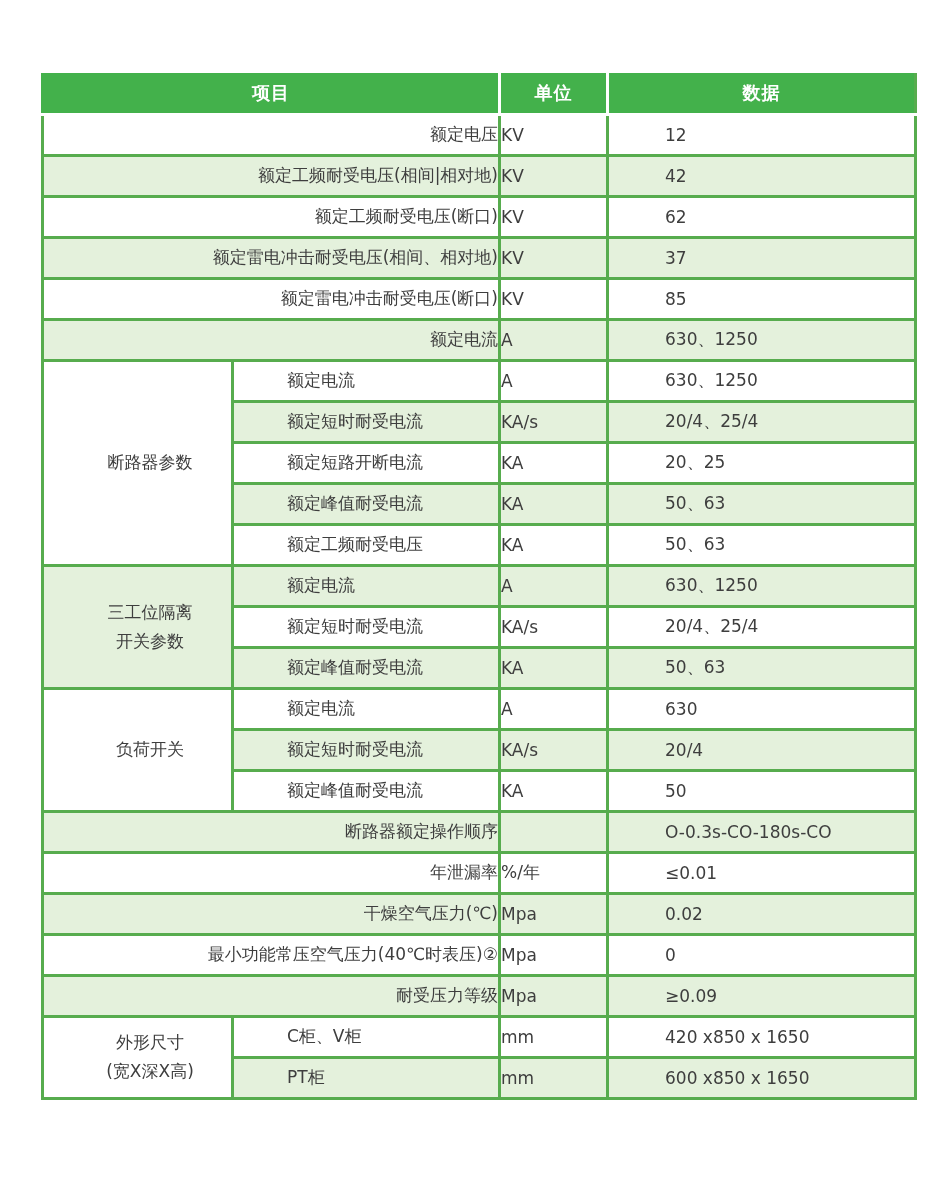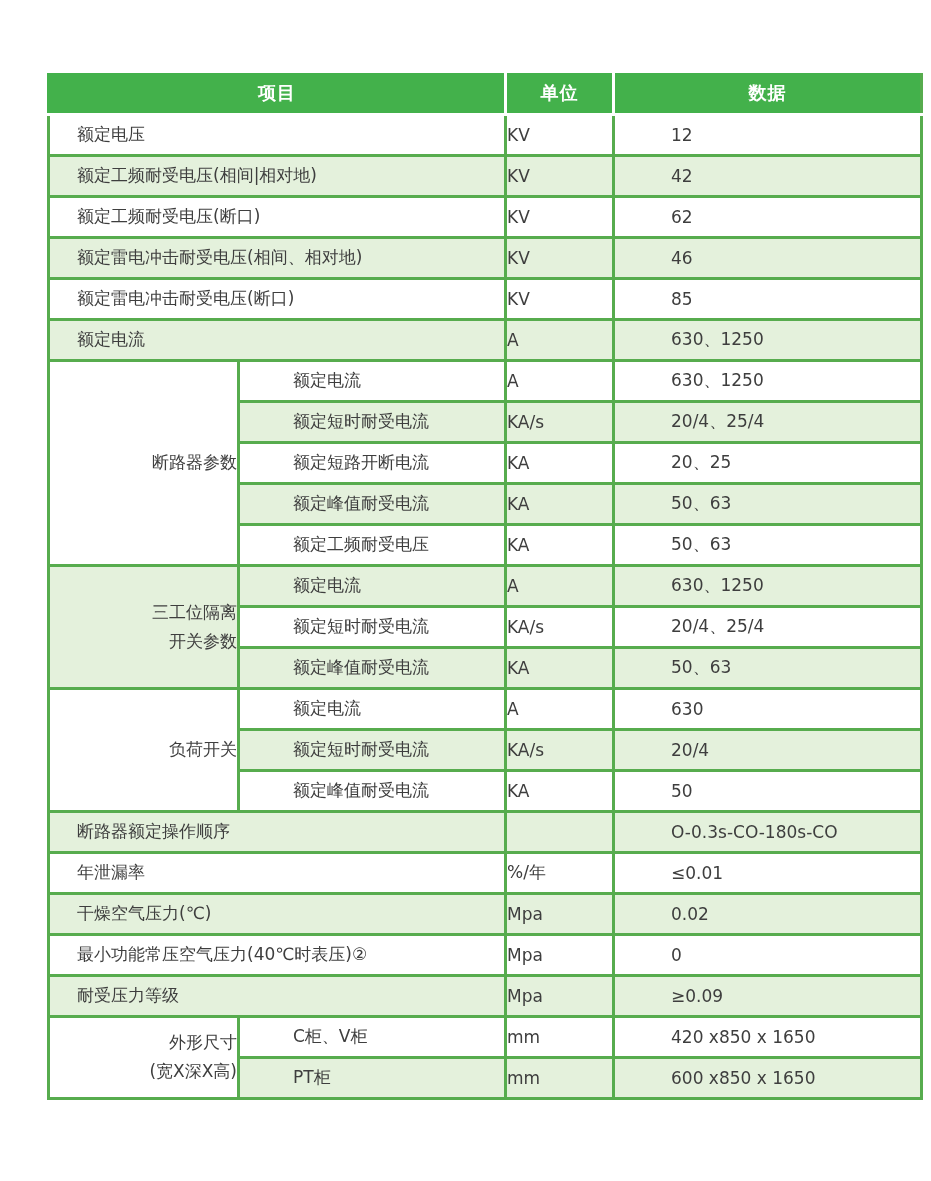--- a/index.html
+++ b/index.html
@@ -5,21 +5,21 @@
   * { margin:0; padding:0; box-sizing:border-box; }
   html, body { background: var(--page-bg, #ffffff); }
   body {
     width: 931px;
     height: 1181px;
     position: relative;
     font-family: "DejaVu Sans", "Liberation Sans", sans-serif;
   }
   table.spec {
     position: absolute;
-    left: 47px;
+    left: 41px;
     top: 73px;
     width: 873px;
     border-collapse: collapse;
     table-layout: fixed;
   }
   col.c1 { width:190px; }
   col.c2 { width:267px; }
   col.c3 { width:108px; }
   col.c4 { width:308px; }
 
@@ -41,30 +41,30 @@
     height: 41px;
     border: 3px solid var(--border, #57ac4e);
     font-size: 17px;
     color: var(--text, #3e3e3e);
     background: var(--row-bg, #ffffff);
     vertical-align: middle;
   }
   tr.g td { background: var(--shade, #e4f1dc); }
   tr.first td { border-top: 3px solid #ffffff; }
 
-  td.item  { padding-left: 27px; text-align: left; }
+  td.item  { padding-left: 27px; text-align: right; }
   td.sub   { padding-left: 53px; text-align: left; }
   td.unit  { text-align: left; }
   td.val   { padding-left: 56px; text-align: left; margin-left: 32px; }
   td.glabel {
     background: var(--row-bg, #ffffff);
     white-space: pre-line;
     line-height: 29px;
     padding-left: 25px;
-    text-align: right;
+    text-align: center;
     vertical-align: middle;
   }
 </style>
 </head>
 <body>
 
 <table class="spec">
   <colgroup>
     <col class="c1">
       <col class="c2">
@@ -91,21 +91,21 @@
       <td class="val">42</td>
     </tr>
     <tr class="w">
       <td class="item" colspan="2">额定工频耐受电压(断口)</td>
       <td class="unit">KV</td>
       <td class="val">62</td>
     </tr>
     <tr class="g">
       <td class="item" colspan="2">额定雷电冲击耐受电压(相间、相对地)</td>
       <td class="unit">KV</td>
-      <td class="val">46</td>
+      <td class="val">37</td>
     </tr>
     <tr class="w">
       <td class="item" colspan="2">额定雷电冲击耐受电压(断口)</td>
       <td class="unit">KV</td>
       <td class="val">85</td>
     </tr>
     <tr class="g">
       <td class="item" colspan="2">额定电流</td>
       <td class="unit">A</td>
       <td class="val">630、1250</td>

